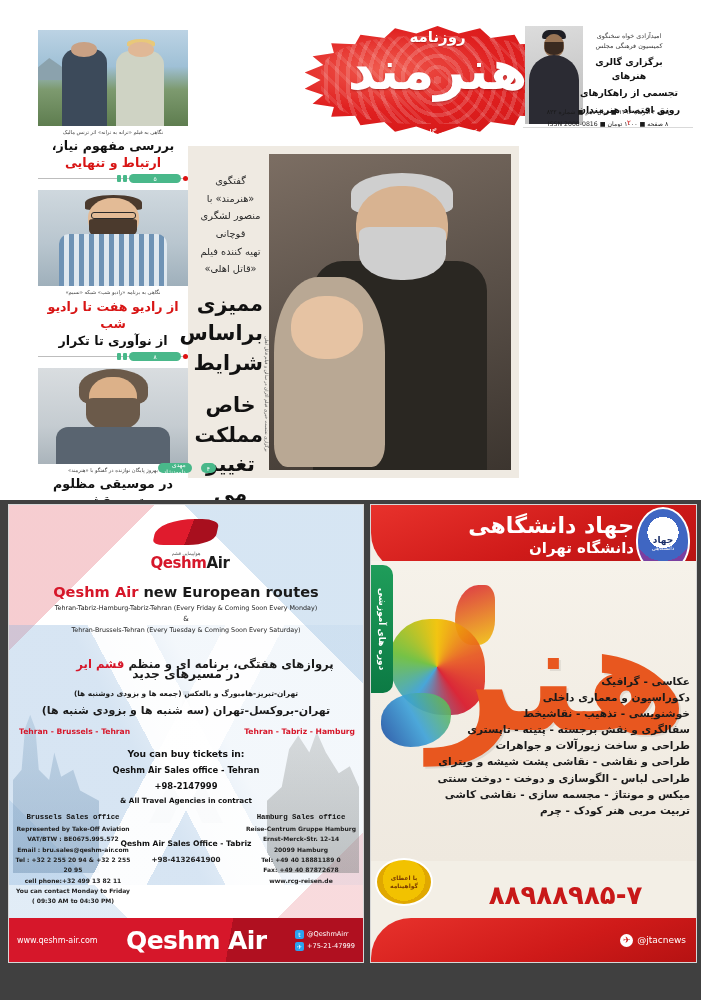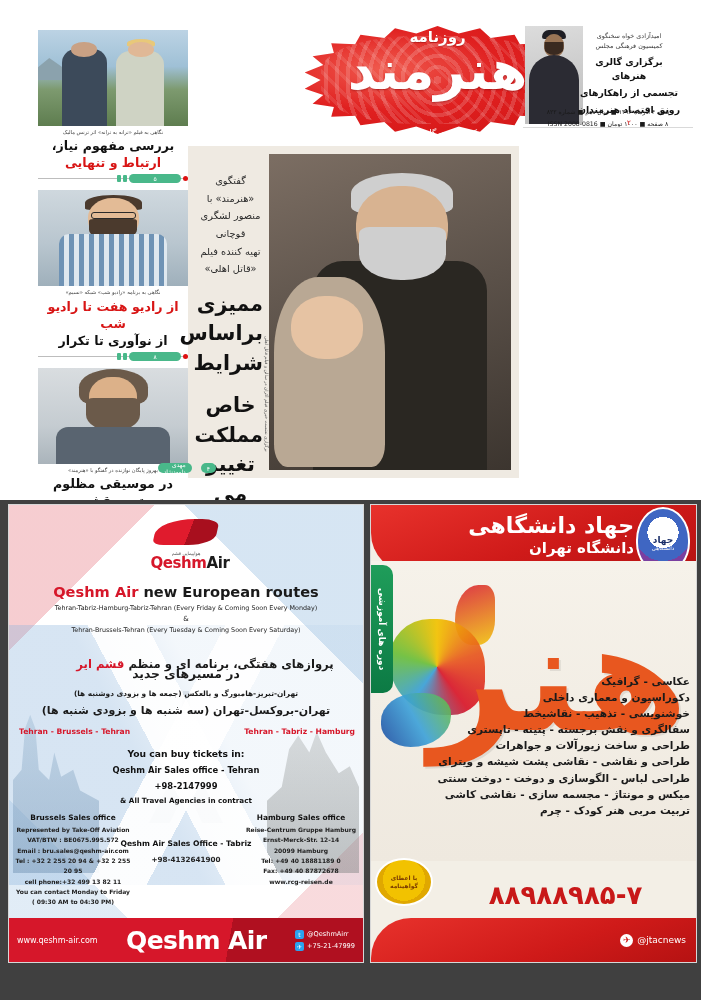--- a/index.html
+++ b/index.html
@@ -274,21 +274,21 @@
   .q-fa4 { position:absolute; left:0; right:0; top:199px; text-align:center; font-size:11px; font-weight:bold; color:#1a1a1a; direction:rtl; }
   .q-route-l { position:absolute; left:10px; top:222px; font-size:7.6px; font-weight:bold; color:#d6172a; direction:ltr; }
   .q-route-r { position:absolute; right:8px; top:222px; font-size:7.6px; font-weight:bold; color:#d6172a; direction:ltr; }
   .q-buy { position:absolute; left:0; right:0; top:243px; text-align:center; font-size:9.2px; font-weight:bold; color:#111; direction:ltr; }
   .q-office { position:absolute; left:0; right:0; top:260px; text-align:center; font-size:8.4px; font-weight:bold; color:#111; direction:ltr; }
   .q-tel { position:absolute; left:0; right:0; top:276px; text-align:center; font-size:8.4px; font-weight:bold; color:#111; direction:ltr; }
   .q-agency { position:absolute; left:0; right:0; top:291px; text-align:center; font-size:7.2px; font-weight:bold; color:#111; direction:ltr; }
   .q-col { position:absolute; width:120px; text-align:center; direction:ltr; }
   .q-col.l { left:4px; top:308px; }
   .q-col.r { right:2px; top:308px; }
-  .q-col .t { font-size:7.4px; font-weight:bold; color:#111; margin-bottom:3px; }
+  .q-col .t { font-size:7.4px; font-weight:bold; color:#111; margin-bottom:3px;font-family:Liberation Mono, monospace; }
   .q-col .l2 { font-size:6px; font-weight:bold; color:#222; line-height:1.72; }
   .q-mid { position:absolute; left:0; right:0; top:334px; text-align:center; direction:ltr; }
   .q-mid .t { font-size:7.6px; font-weight:bold; color:#111; }
   .q-mid .n { font-size:7.2px; font-weight:bold; color:#222; margin-top:7px; }
   .q-foot {
     position:absolute; left:0; right:0; bottom:0; height:44px;
     background:linear-gradient(100deg,#d6172a 0 62%,#b01020 62% 100%);
     display:flex; align-items:center; justify-content:space-between; padding:0 8px; direction:ltr;
   }
   .q-foot-web { font-size:8px; color:#fff; }

